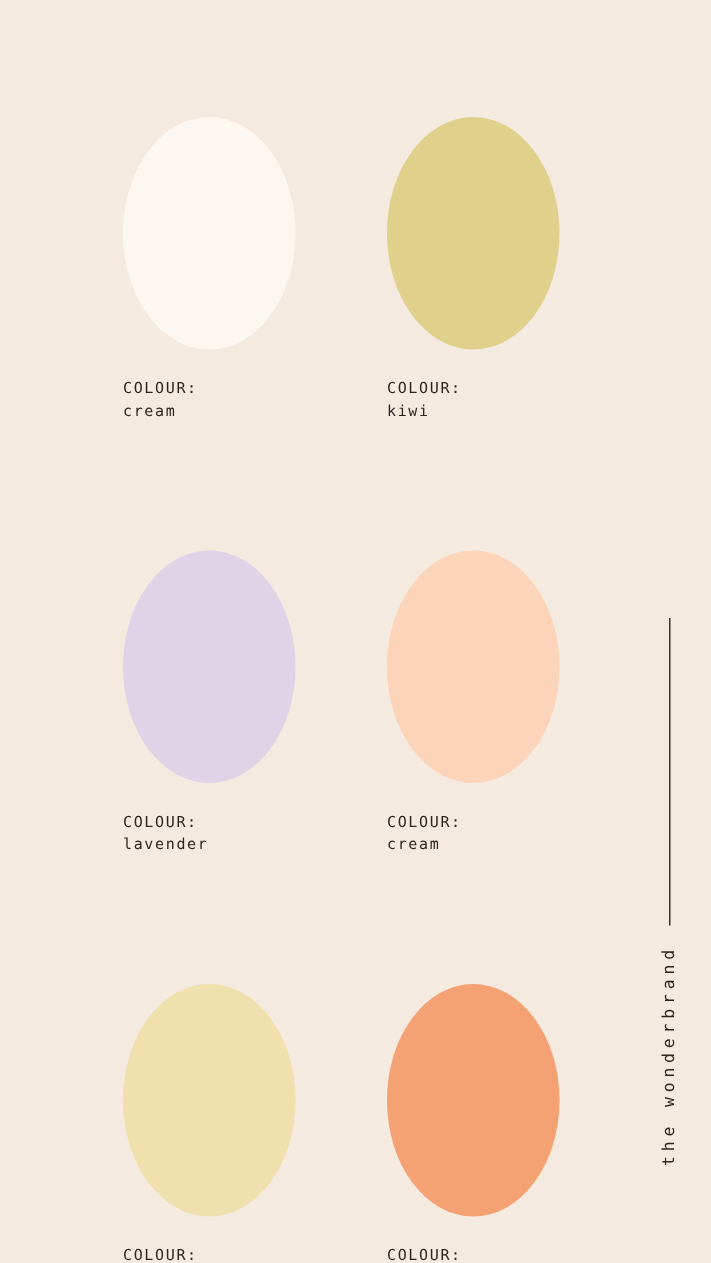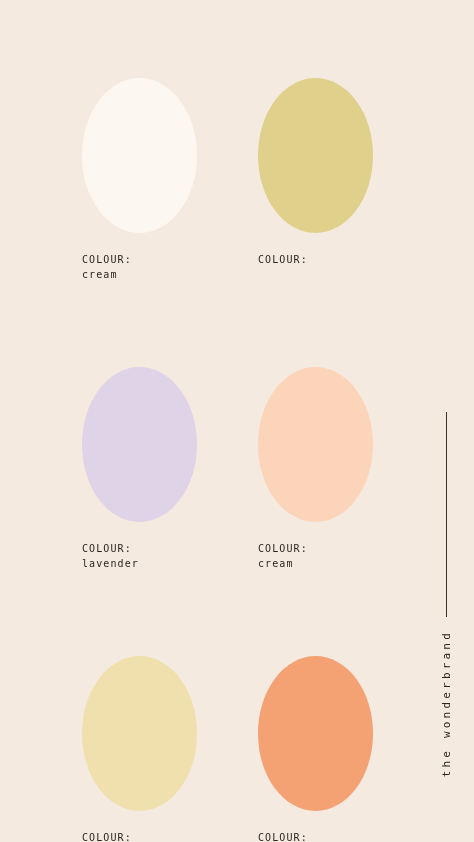--- a/index.html
+++ b/index.html
@@ -104,20 +104,21 @@
       <div class="caption" style="color: rgb(43, 38, 34);">
         <span class="label">COLOUR:</span>
         <span class="value">cream</span>
       </div>
     </div>
 
     <div class="swatch-cell">
       <div class="chip" style="background: rgb(223, 209, 140);"></div>
       <div class="caption" style="color: rgb(43, 38, 34);">
         <span class="label">COLOUR:</span>
+        <span class="value">kiwi</span>
       </div>
     </div>
 
     <div class="swatch-cell">
       <div class="chip" style="background: rgb(223, 211, 232);"></div>
       <div class="caption" style="color: rgb(43, 38, 34);">
         <span class="label">COLOUR:</span>
         <span class="value">lavender</span>
       </div>
     </div>

